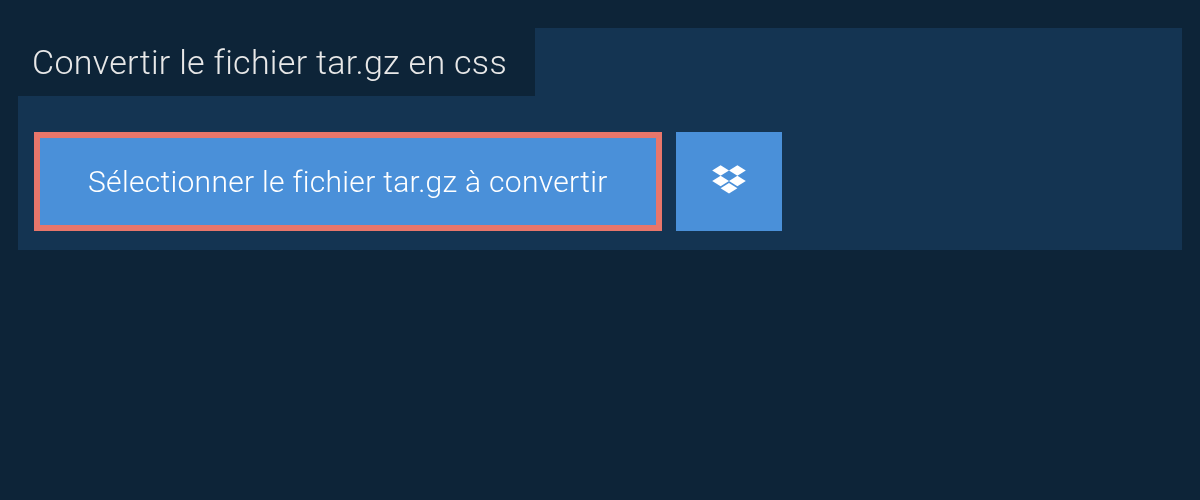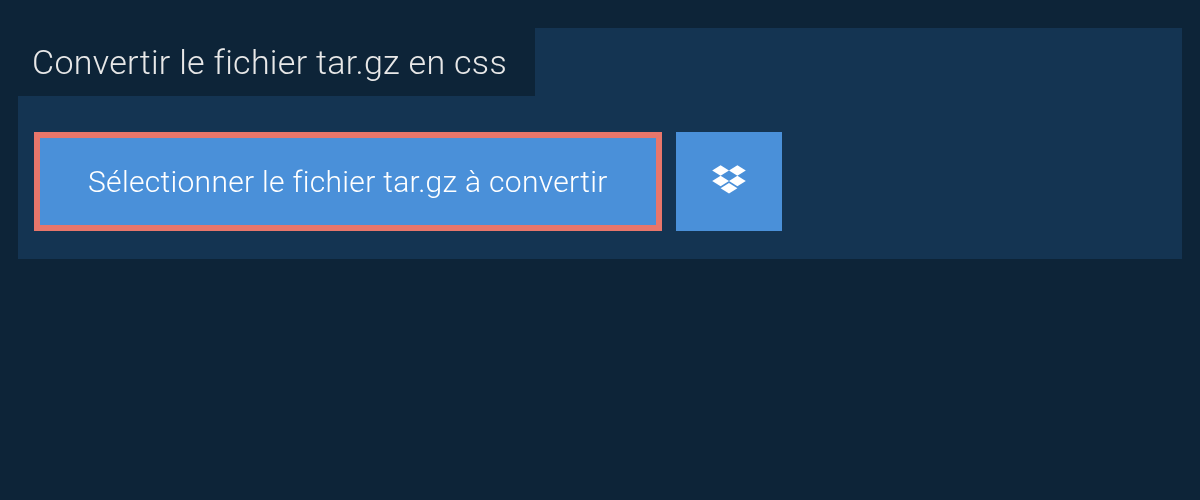--- a/index.html
+++ b/index.html
@@ -10,21 +10,21 @@
     body {
       width: 1200px;
       height: 500px;
       background-color: #0d2438;
       font-family: -apple-system, BlinkMacSystemFont, "Segoe UI", Roboto, Arial, sans-serif;
       overflow: hidden;
     }
     .panel {
       background-color: #143452;
       margin: 28px 18px 0 18px;
-      padding-bottom: 28px;
+      padding-bottom: 19px;
     }
     .header-tab {
       display: inline-block;
       background-color: #0d2438;
       padding: 14px 28px 14px 14px;
     }
     .header-title {
       color: #e8e8e8;
       font-size: 34px;
       font-weight: 300;

